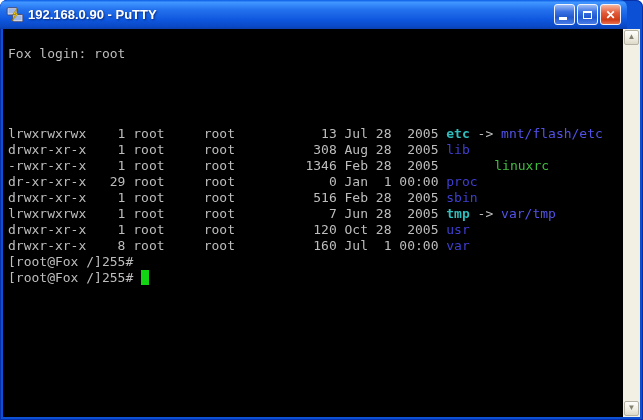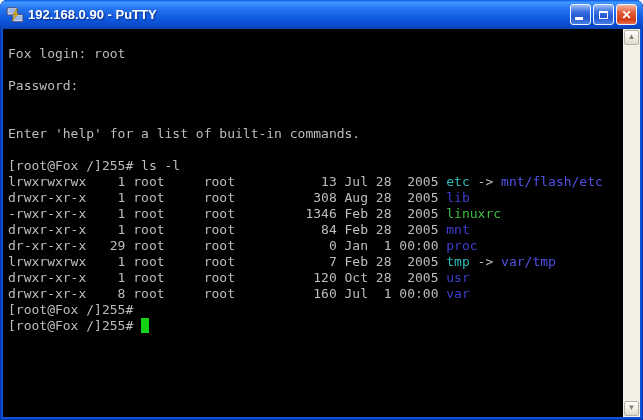--- a/index.html
+++ b/index.html
@@ -3,21 +3,21 @@
 <meta charset="utf-8">
 <style>
   html,body{margin:0;padding:0;background:#ffffff;}
   .window{
     position:relative;width:643px;height:420px;overflow:hidden;
     background:#0b50d5;border-radius:7px 7px 0 0;
     font-family:"Liberation Sans",sans-serif;
     box-shadow:0 0 0 1px #0831a9 inset;
   }
   .titlebar{
-    position:absolute;top:0;left:0;right:0;height:29px;
+    position:absolute;top:0;left:0;right:16px;height:29px;
     background:linear-gradient(180deg,#0a5be6 0%,#4197ff 8%,#2573ef 32%,#0d56dd 70%,#0a48c4 92%,#0a3fae 100%);
     border-radius:7px 7px 0 0;
     display:flex;align-items:center;padding:0 6px;box-sizing:border-box;
   }
   .app-icon{width:18px;height:16px;flex:0 0 auto;margin-right:4px;}
   .title{
     flex:1;color:#ffffff;font-weight:bold;font-size:13px;
     text-shadow:1px 1px 2px rgba(0,10,70,.65);
     white-space:nowrap;overflow:hidden;
   }
@@ -34,23 +34,23 @@
   .terminal{position:absolute;top:29px;left:3px;right:3px;bottom:3px;background:#000000;}
   .screen{
     position:absolute;top:0;left:0;right:17px;bottom:0;overflow:hidden;
     padding:17px 8px 0 5px;
     font-family:"DejaVu Sans Mono","Liberation Mono",monospace;
     font-size:13px;line-height:16px;
   }
   .term-line{white-space:pre;height:16px;}
   .c-fg{color:var(--fg);}
   .c-dir{color:var(--dir);}
-  .c-link{color:var(--symlink);}
+  .c-link{color:var(--symlink);font-weight:bold;}
   .c-target{color:var(--target);}
-  .c-exec{color:var(--exec);}
+  .c-exec{color:var(--exec);margin-left:48px;}
   .c-cursor{background:var(--cursor);color:var(--cursor);}
   .scrollbar{position:absolute;top:0;right:0;bottom:0;width:17px;background:#f2f0e4;}
   .sb-btn{
     position:absolute;left:1px;right:1px;height:15px;
     background:linear-gradient(180deg,#fffffd 0%,#efede2 60%,#dcd9c8 100%);
     border:1px solid #b5b2a3;border-radius:2px;box-sizing:border-box;
     color:#84826f;font-size:8px;line-height:12px;text-align:center;cursor:default;
   }
   .sb-up{top:1px;}
   .sb-down{bottom:1px;}
@@ -78,32 +78,29 @@
     </div>
     <div class="tb-btn btn-close" aria-label="Close">
       <span>✕</span>
     </div>
   </div>
 
   <div class="terminal">
     <div class="screen">
         <div class="term-line"><span class="c-fg">Fox login: root</span></div>
         <div class="term-line"></div>
-        <div class="term-line"><span class="c-fg">Password:</span></div>
         <div class="term-line"></div>
         <div class="term-line"></div>
-        <div class="term-line"><span class="c-fg">Enter 'help' for a list of built-in commands.</span></div>
         <div class="term-line"></div>
-        <div class="term-line"><span class="c-fg">[root@Fox /]255# ls -l</span></div>
         <div class="term-line"><span class="c-fg">lrwxrwxrwx    1 root     root           13 Jul 28  2005 </span><span class="c-link">etc</span><span class="c-fg"> -&gt; </span><span class="c-target">mnt/flash/etc</span></div>
         <div class="term-line"><span class="c-fg">drwxr-xr-x    1 root     root          308 Aug 28  2005 </span><span class="c-dir">lib</span></div>
         <div class="term-line"><span class="c-fg">-rwxr-xr-x    1 root     root         1346 Feb 28  2005 </span><span class="c-exec">linuxrc</span></div>
-        <div class="term-line"><span class="c-fg">drwxr-xr-x    1 root     root           84 Feb 28  2005 </span><span class="c-dir">mnt</span></div>
         <div class="term-line"><span class="c-fg">dr-xr-xr-x   29 root     root            0 Jan  1 00:00 </span><span class="c-dir">proc</span></div>
-        <div class="term-line"><span class="c-fg">lrwxrwxrwx    1 root     root            7 Feb 28  2005 </span><span class="c-link">tmp</span><span class="c-fg"> -&gt; </span><span class="c-target">var/tmp</span></div>
+        <div class="term-line"><span class="c-fg">drwxr-xr-x    1 root     root          516 Feb 28  2005 </span><span class="c-dir">sbin</span></div>
+        <div class="term-line"><span class="c-fg">lrwxrwxrwx    1 root     root            7 Jun 28  2005 </span><span class="c-link">tmp</span><span class="c-fg"> -&gt; </span><span class="c-target">var/tmp</span></div>
         <div class="term-line"><span class="c-fg">drwxr-xr-x    1 root     root          120 Oct 28  2005 </span><span class="c-dir">usr</span></div>
         <div class="term-line"><span class="c-fg">drwxr-xr-x    8 root     root          160 Jul  1 00:00 </span><span class="c-dir">var</span></div>
         <div class="term-line"><span class="c-fg">[root@Fox /]255#</span></div>
         <div class="term-line"><span class="c-fg">[root@Fox /]255# </span><span class="c-cursor"> </span></div>
       </div>
     <div class="scrollbar">
       <div class="sb-btn sb-up">
         <span>▲</span>
       </div>
       <div class="sb-track"></div>

